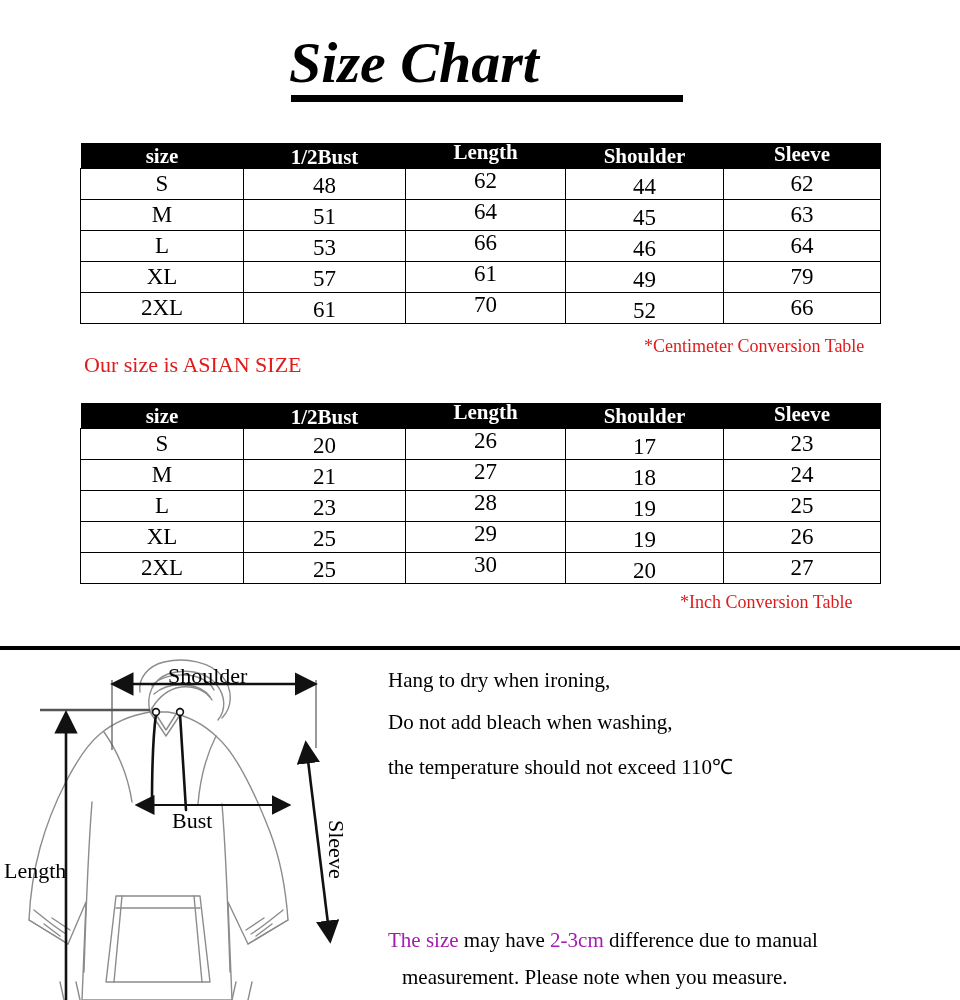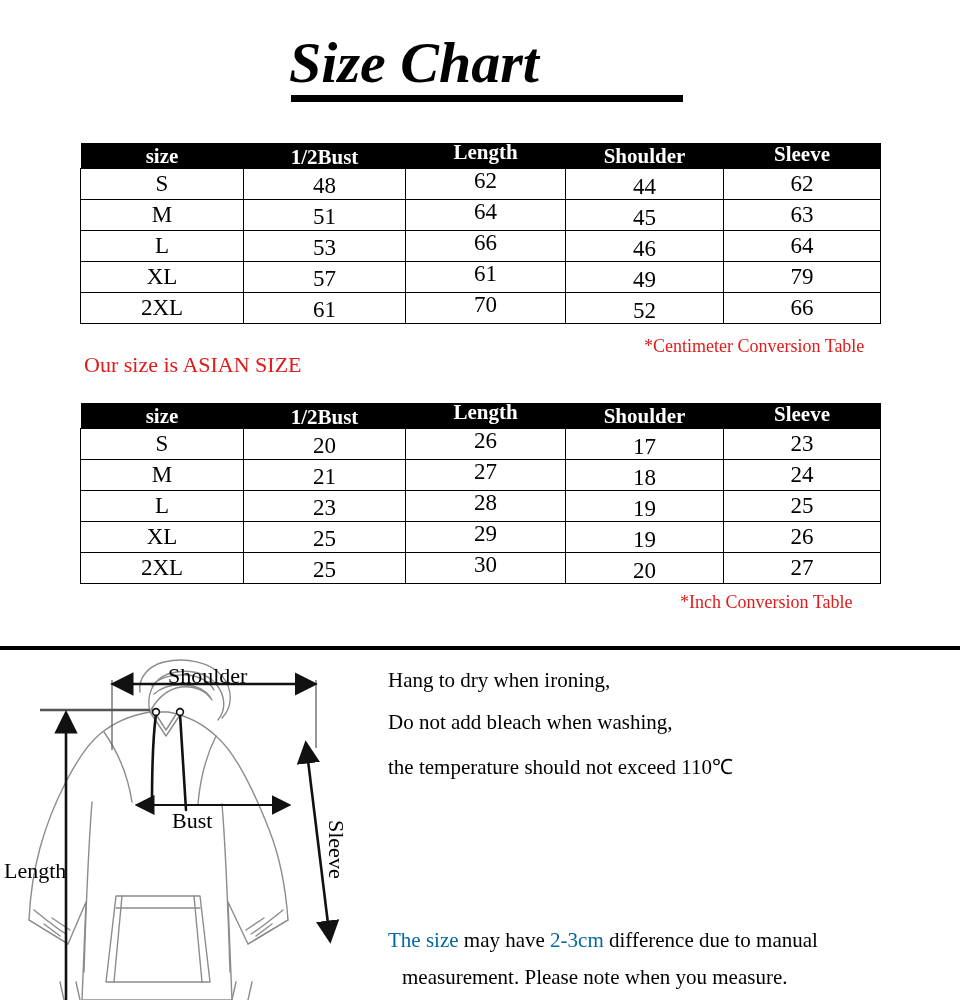--- a/index.html
+++ b/index.html
@@ -70,21 +70,21 @@
   .c2{position:relative;top:-3px;}
   .c3{position:relative;top:3px;}
   .c4{position:relative;top:0px;}
   .h0{position:relative;top:1px;}
   .h1{position:relative;top:2px;text-align:center;}
   .h2{position:relative;top:-3px;}
   .h3{position:relative;top:1px;}
   .h4{position:relative;top:-1px;}
 
   
-  .red{color:#0369a1;}
+  .red{color:#a21caf;}
   .note{
     position:absolute;
     font-family:"Liberation Serif", serif;
     color:#e01b1b;
     white-space:nowrap;
   }
   .note-cm{left:644px;top:336px;font-size:18px;}
   .note-asian{left:84px;top:352px;font-size:22px;}
   .note-inch{left:680px;top:592px;font-size:18px;}
 

